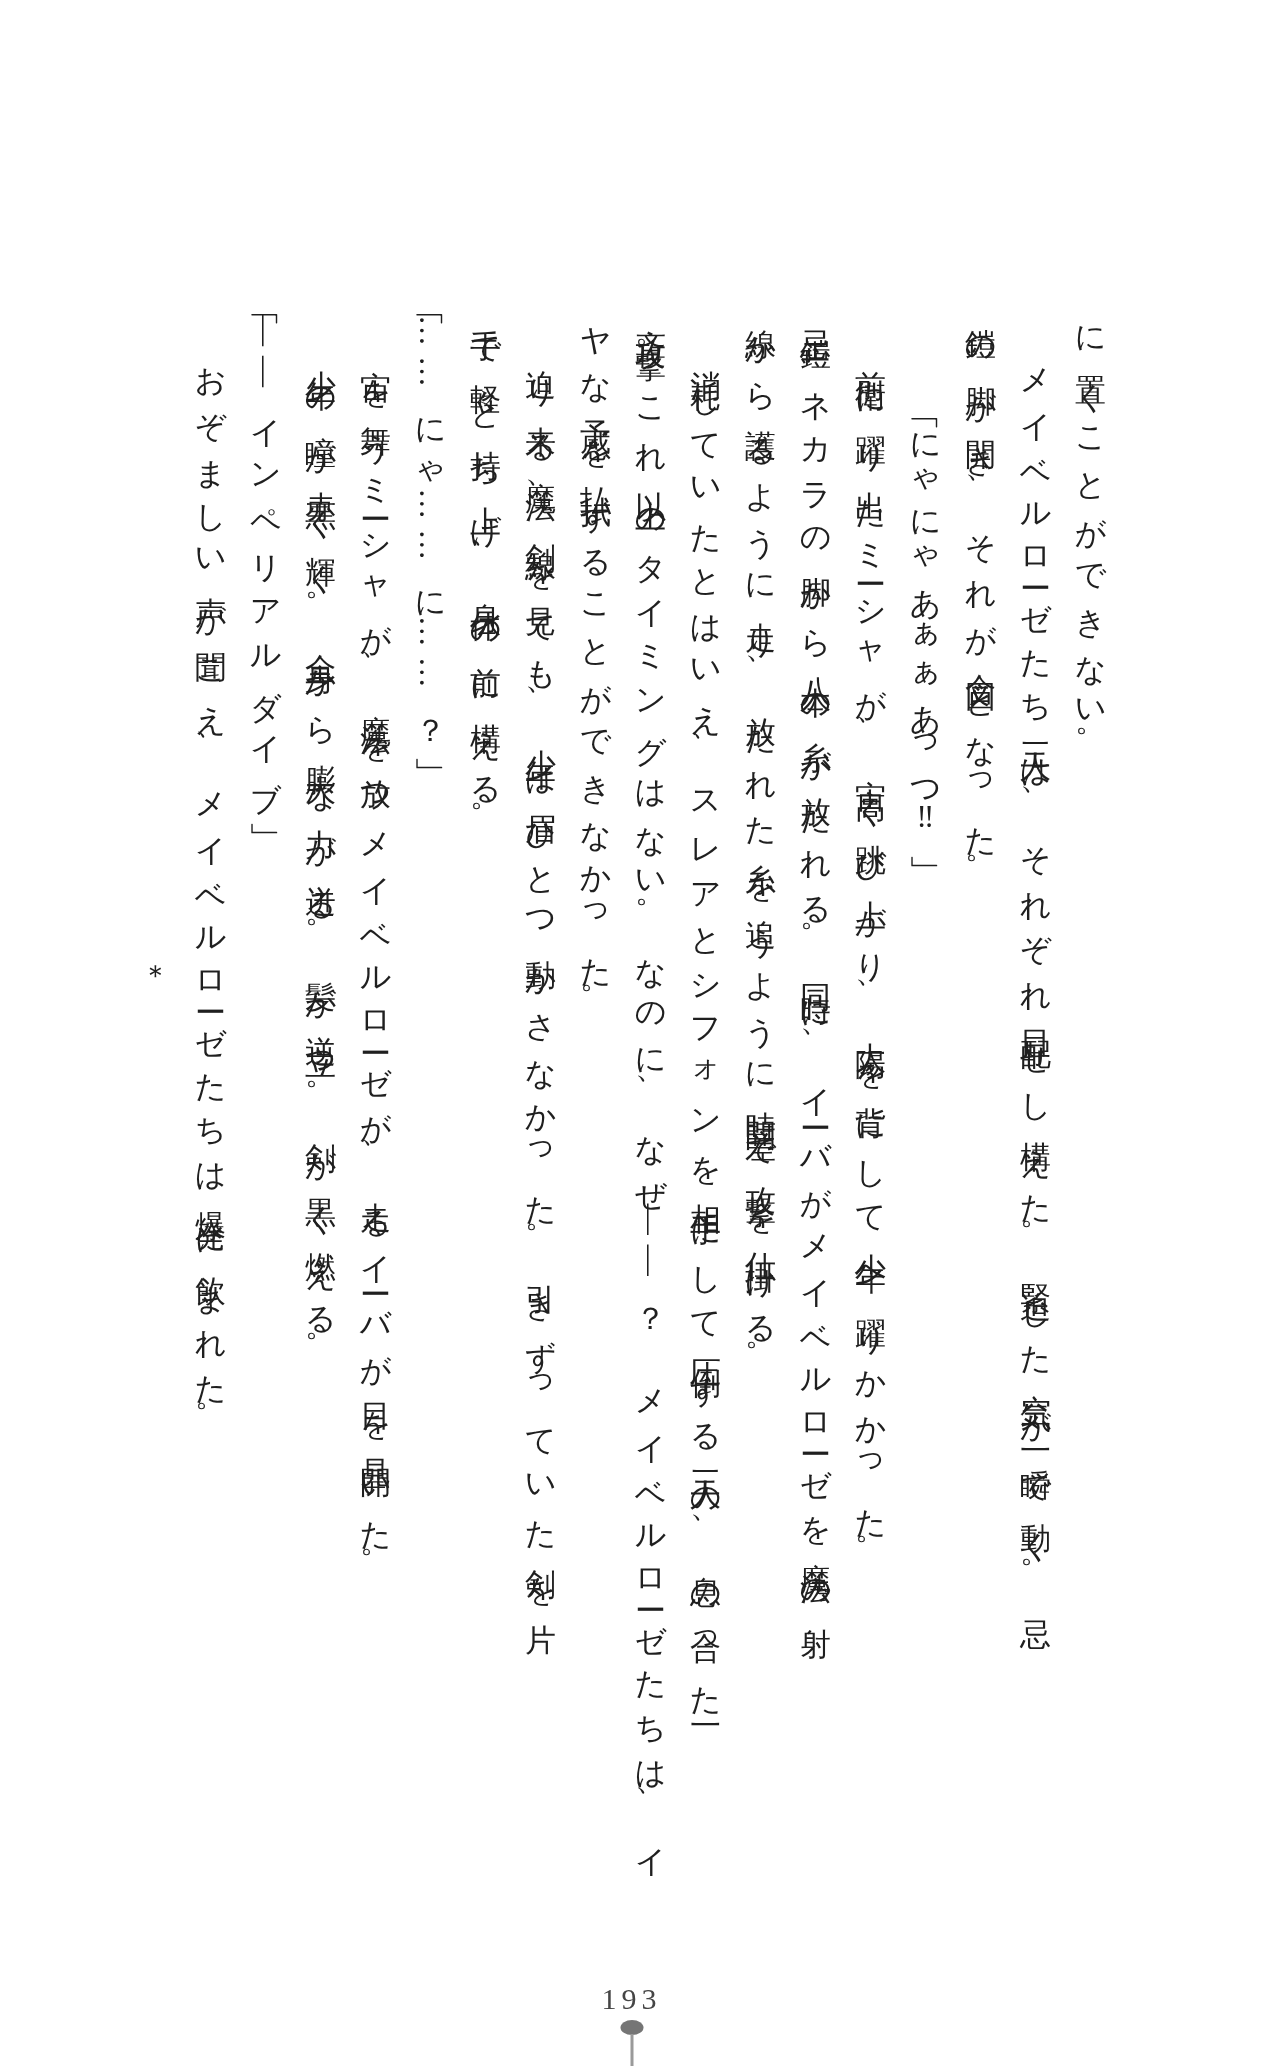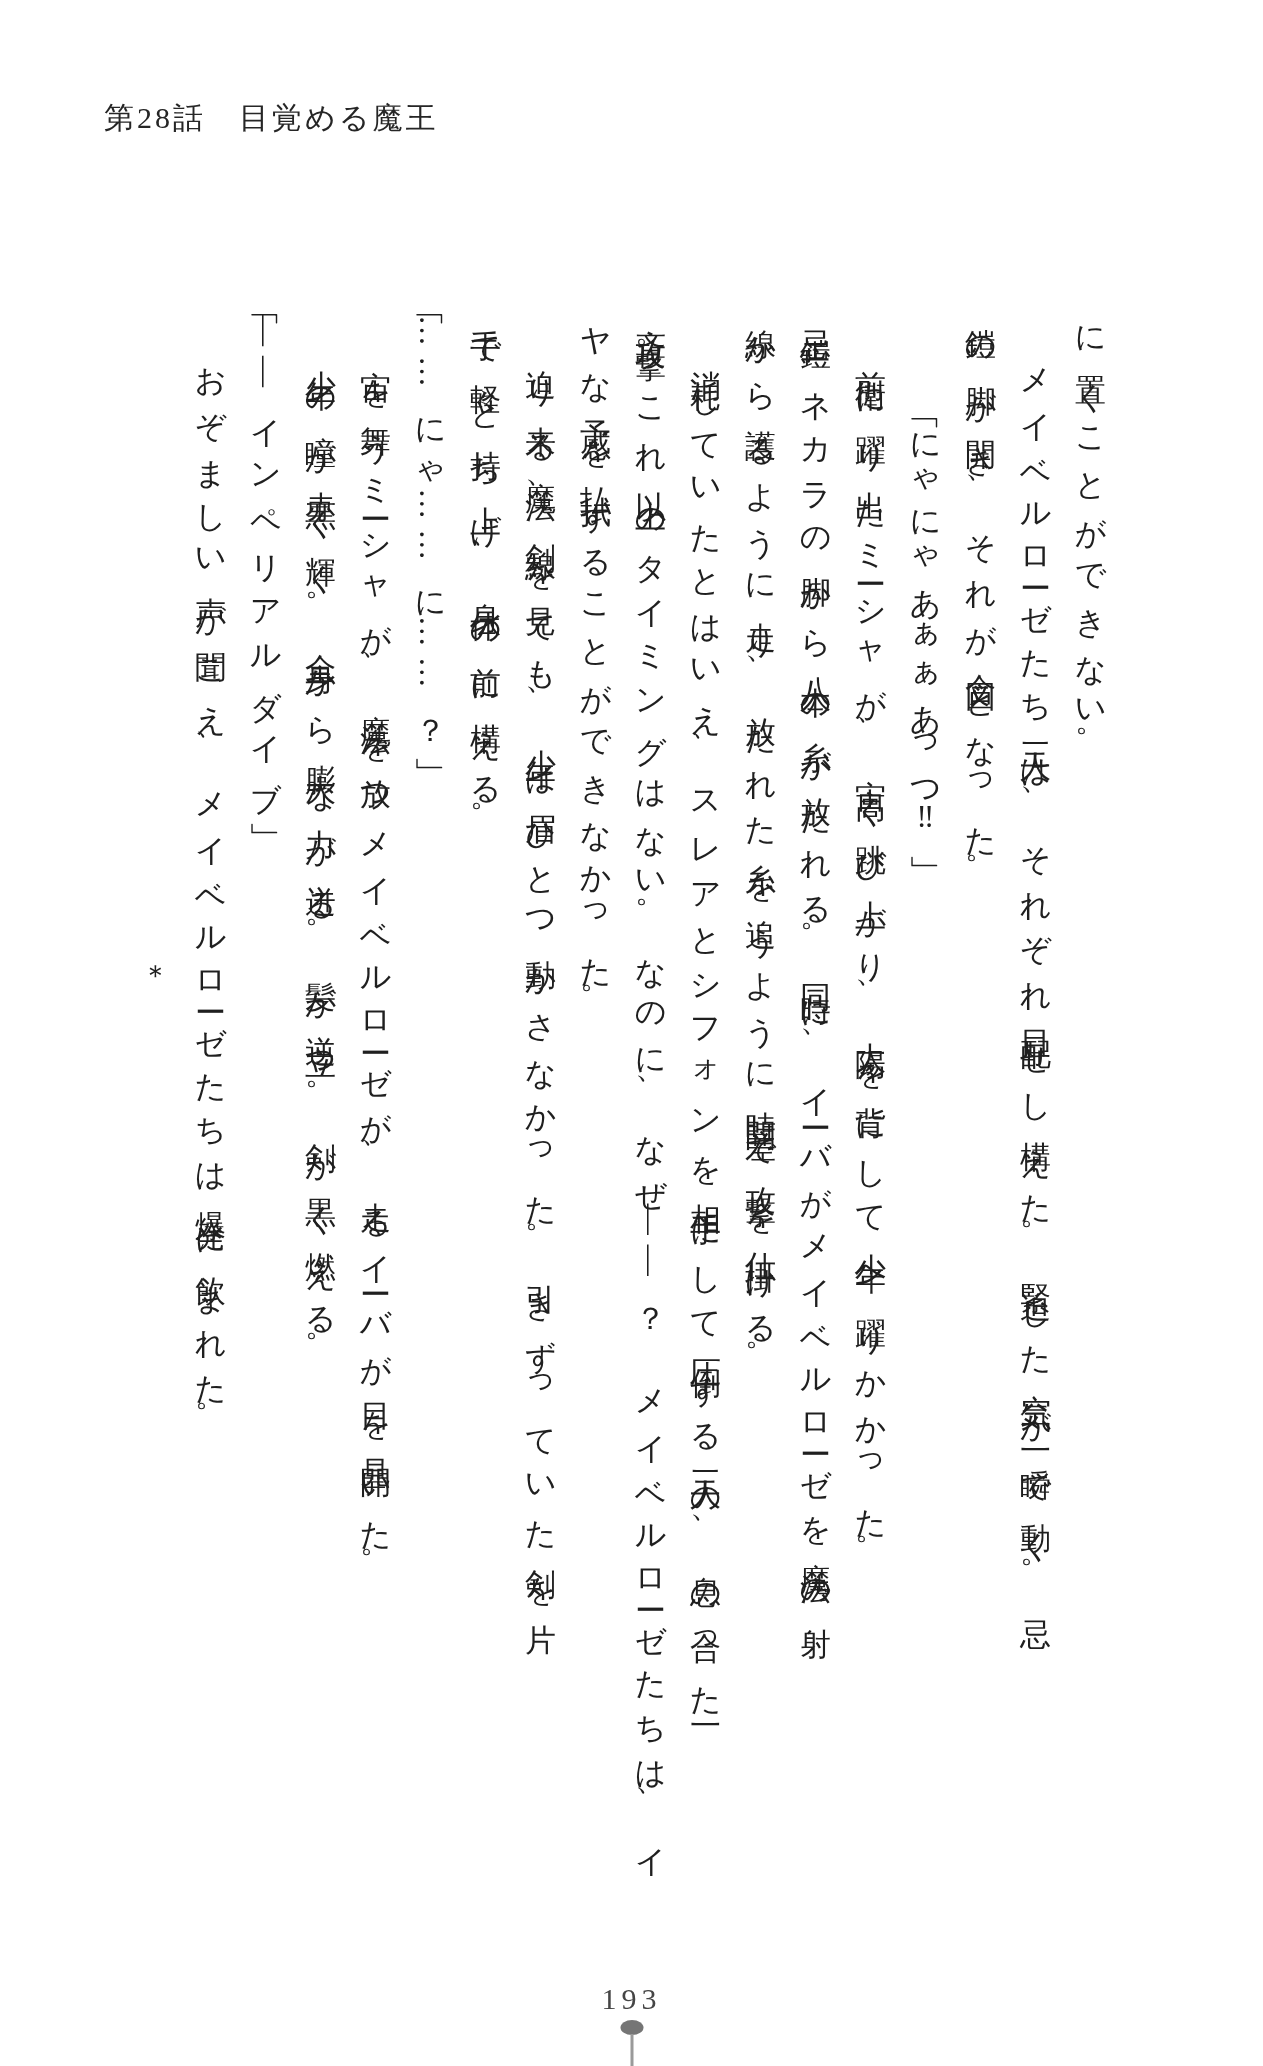--- a/index.html
+++ b/index.html
@@ -85,21 +85,20 @@
     width: 3px;
     height: 32px;
     background: #9a9a9a;
   }
 </style>
 </head>
 <body>
 
 <div class="page">
 
-  <div class="chapter-heading">第28話　目覚める魔王</div>
 
   <div class="text-block">
     <p class="col">に置くことができない。</p>
     <p class="col indent">メイベルローゼたち三人は、それぞれ目配せし構えた。緊迫した空気が一瞬で動く。忌</p>
     <p class="col">鎧の脚が開き、それが合図となった。</p>
     <p class="col dialogue-indent">「にゃにゃあぁぁあっつ‼」</p>
     <p class="col indent">前衛に躍り出たミーシャが、宙高く跳び上がり、太陽を背にして少年へ躍りかかった。</p>
     <p class="col">忌鎧エネカラの脚から八本の糸が放たれる。同時に、イーバがメイベルローゼを魔法の射</p>
     <p class="col">線から護るように走り、放たれた糸を追うように時間差で攻撃を仕掛ける。</p>
     <p class="col indent">消耗していたとはいえ、スレアとシフォンを相手にして圧倒する三人の、息の合った一</p>

